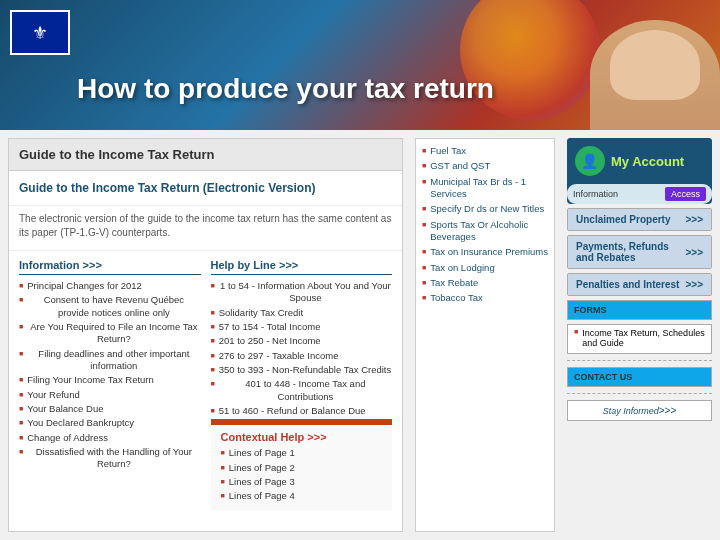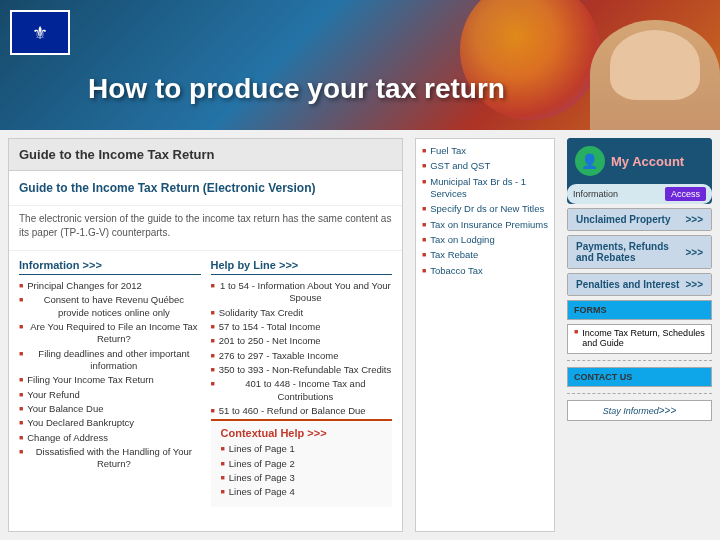--- a/index.html
+++ b/index.html
@@ -52,21 +52,21 @@
     .quebec-flag::before {
       content: '⚜';
       color: white;
       font-size: 18px;
       position: absolute;
       top: 50%; left: 50%;
       transform: translate(-50%, -50%);
     }
     .header-title {
       position: absolute;
-      bottom: 25px; left: 88px;
+      bottom: 25px; left: 77px;
       color: white;
       font-size: 28px;
       font-weight: bold;
       text-shadow: 2px 2px 4px rgba(0,0,0,0.5);
     }
 
     
     .main-content {
       display: flex;
       width: 720px;
@@ -147,21 +147,21 @@
       color: #c0392b;
       margin-right: 4px;
       font-size: 7px;
       margin-top: 1px;
       flex-shrink: 0;
     }
 
     .contextual-help {
       padding: 6px 10px;
       background: #f9f9f9;
-      border-top: 2px solid #c2410c;
+      border-top: 6px solid #c2410c;
     }
 
     .contextual-header {
       font-size: 11px;
       font-weight: bold;
       color: #c0392b;
       margin-bottom: 4px;
     }
 
     
@@ -227,21 +227,21 @@
       display: flex; align-items: center; justify-content: center;
       color: white;
       font-size: 14px;
       margin-right: 6px;
       flex-shrink: 0;
     }
 
     .my-account-title {
       font-size: 13px;
       font-weight: bold;
-      color: #fca5a5;
+      color: #bef264;
     }
 
     .my-account-footer {
       display: flex;
       align-items: center;
       background: #d5e8f0;
       padding: 3px 6px;
       justify-content: space-between;
       border-radius: 9px;
     }
@@ -400,20 +400,21 @@
       </div>
     </div>
   </div>
 
   <div class="middle-panel">
     <ul class="nav-list">
       <li>Fuel Tax</li>
       <li>GST and QST</li>
       <li>Municipal Tax Br ds - 1 Services</li>
       <li>Specify Dr ds or New Titles</li>
+      <li>Sports Tax Or Alcoholic Beverages</li>
       <li>Tax on Insurance Premiums</li>
       <li>Tax on Lodging</li>
       <li>Tax Rebate</li>
       <li>Tobacco Tax</li>
     </ul>
   </div>
 
   <div class="right-panel">
 
     <div class="my-account-box">

